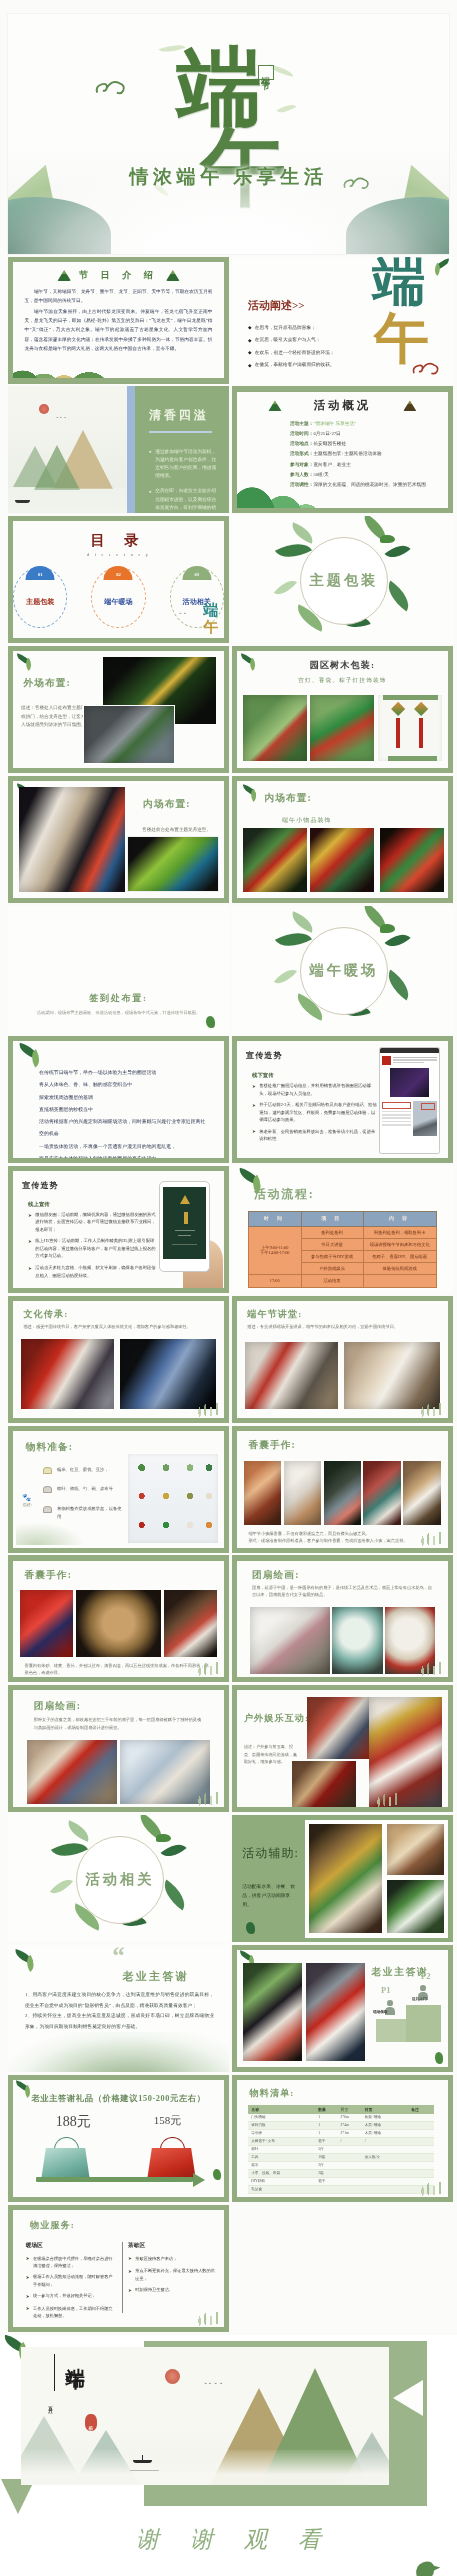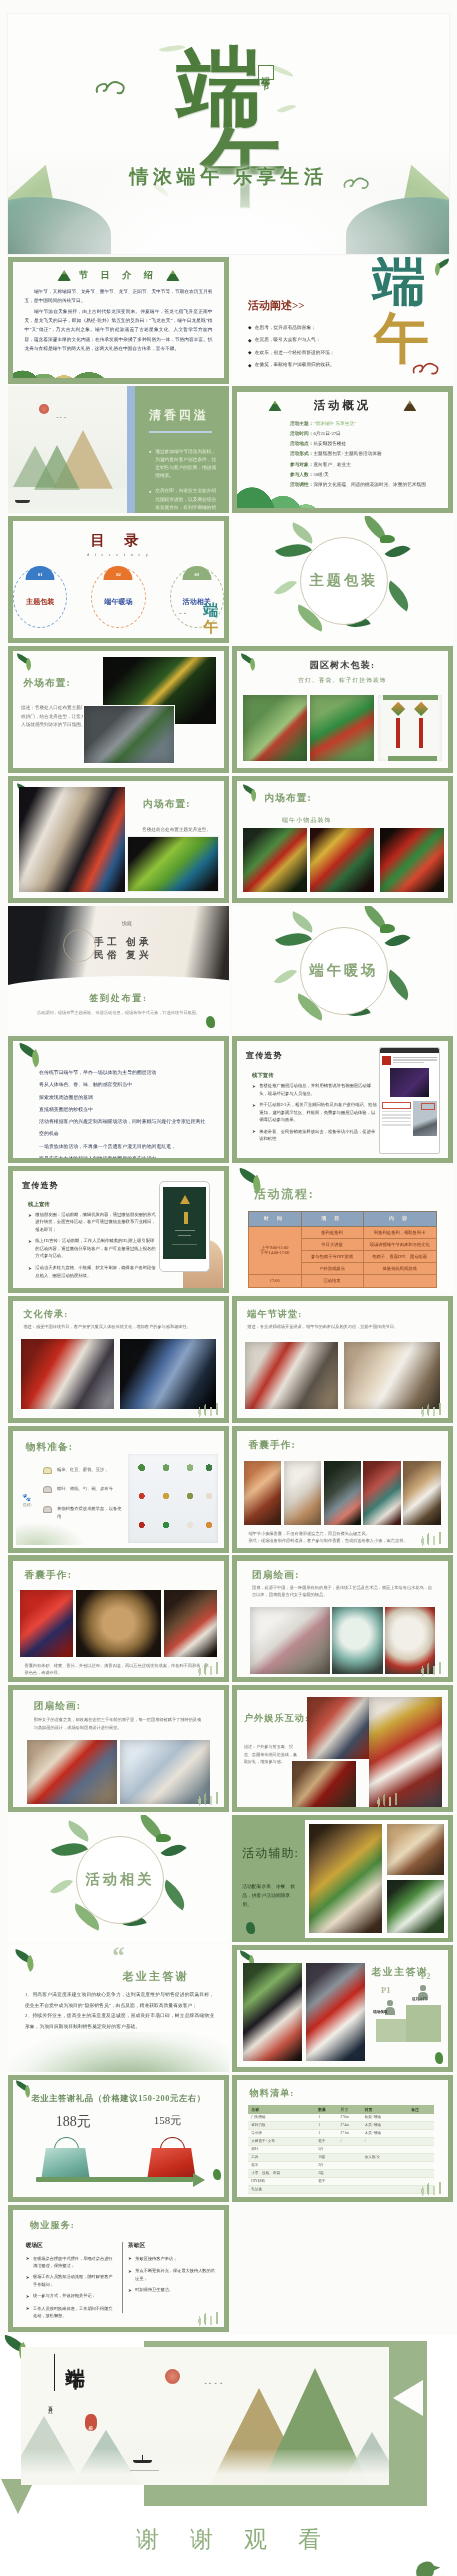--- a/index.html
+++ b/index.html
@@ -273,27 +273,20 @@
       <div class="ld" style="left:4.6px;top:3.4px;"></div>
       <div class="t-green" style="position:absolute;left:27.4px;top:10.3px;font-size:9.7px;">内场布置:</div>
       <div style="position:absolute;left:45px;top:35px;font-size:6px;color:#6b8c5f;letter-spacing:1.1px;">端午小物品装饰</div>
       <div class="ph" style="left:5.7px;bottom:5.7px;width:64px;height:64px;background:linear-gradient(135deg,#1d2a1d 15%,#4c8a3f 38%,#b8271c 52%,#caa43a 62%,#12200f 88%);"></div>
       <div class="ph" style="left:73px;bottom:5.7px;width:64px;height:64px;background:linear-gradient(135deg,#2a0f0c 10%,#d8b23a 30%,#b8271c 48%,#2f6b3c 64%,#1a0c0a 90%);"></div>
       <div class="ph" style="right:3.4px;bottom:5.7px;width:64px;height:64px;background:linear-gradient(135deg,#140d08 12%,#b8271c 34%,#2f8a3f 50%,#d8462e 66%,#17100a 90%);"></div>
     </div>
       </div>
 
     <div class="slide fullbleed">
-      <div style="position:absolute;left:0;top:0;width:100%;height:83px;background:linear-gradient(100deg,#17191c 16%,#3a3d40 24%,#f3efe8 38%,#efe9df 80%,#2a2724 96%);overflow:hidden;">
-        <div style="position:absolute;left:86px;top:30px;font-size:9.7px;color:#4a4a48;font-weight:bold;letter-spacing:3.4px;">手工 创承</div>
-        <div style="position:absolute;left:86px;top:43px;font-size:9.7px;color:#4a4a48;font-weight:bold;letter-spacing:3.4px;">民俗 复兴</div>
-        <div style="position:absolute;left:114px;top:13.7px;font-size:5.1px;color:#6b6b66;">悦庭</div>
-        <div style="position:absolute;left:55px;top:23px;width:31px;height:31px;border:0.6px solid #b9ab90;border-radius:50%;opacity:.7;"></div>
-        <div style="position:absolute;left:-17px;bottom:-20.6px;width:130%;height:34px;background:#fdfdfc;border-radius:50% 50% 0 0;"></div>
-      </div>
       <div style="position:absolute;left:0;top:86px;width:100%;text-align:center;font-size:9.1px;font-weight:bold;color:#7d9c6b;letter-spacing:1.7px;">签到处布置:</div>
       <div style="position:absolute;left:17px;right:17px;top:104px;text-align:center;font-size:4.2px;color:#8a8a82;">活动期间，现场布置主题展板、传递活动信息，现场装饰中式元素，打造传统节日氛围。</div>
       <div style="position:absolute;right:13.7px;bottom:4.6px;width:9.1px;height:12.6px;border-radius:50% 60% 40% 60%;background:#4c8a3f;"></div>
     </div>
 
     <div class="slide fullbleed">
       <div style="position:relative;width:137px;height:121px;margin:2.3px auto 0;">
         <span class="wl" style="width:33px;height:17px;background:#3f7d46;left:3.4px;top:23px;transform:rotate(-28deg);"></span>
         <span class="wl" style="width:25px;height:13.7px;background:#a5c79a;left:16px;top:6.9px;transform:rotate(20deg);"></span>
         <span class="wl" style="width:30px;height:15px;background:#6da05f;left:86px;top:1.1px;transform:rotate(30deg);"></span>
@@ -792,21 +785,21 @@
       <div class="tri mtn" style="left:-17px;border-left:40px solid transparent;border-right:40px solid transparent;border-bottom:69px solid #b9cbbb;opacity:.75;"></div>
       <div class="tri mtn" style="left:51px;border-left:34px solid transparent;border-right:34px solid transparent;border-bottom:55px solid #9db8a8;opacity:.7;"></div>
       <div class="tri mtn" style="left:189px;bottom:0;border-left:49px solid transparent;border-right:49px solid transparent;border-bottom:97px solid #ad9a62;opacity:.9;"></div>
       <div class="tri mtn" style="left:240px;bottom:0;border-left:54px solid transparent;border-right:54px solid transparent;border-bottom:117px solid #7fa06a;"></div>
       <div class="tri mtn" style="left:320px;border-left:31px solid transparent;border-right:31px solid transparent;border-bottom:53px solid #a8bcae;opacity:.8;"></div>
       <div style="position:absolute;left:0;right:0;bottom:0;height:35px;background:linear-gradient(180deg,rgba(248,248,242,.1),rgba(248,248,242,.95) 70%);"></div>
       <div style="position:absolute;left:112px;bottom:22px;width:19.4px;height:3.4px;background:#2a2a2a;border-radius:0 0 5.7px 5.7px;"></div>
       <div style="position:absolute;left:121px;bottom:25px;width:1.7px;height:5.7px;background:#2a2a2a;"></div>
       <div style="position:absolute;left:109px;bottom:15px;width:29px;height:0.9px;background:#b9b9b2;"></div>
     </div>
-    <div style="position:absolute;left:0;right:0;top:189px;text-align:center;font-size:23px;color:#8fae7d;letter-spacing:12.6px;text-indent:12.6px;">谢 谢 观 看</div>
+    <div style="position:absolute;left:0;right:0;top:189px;text-align:center;font-size:23px;color:#8fae7d;letter-spacing:12.6px;text-indent:12.6px;font-style:italic;">谢 谢 观 看</div>
     <svg style="position:absolute;right:15px;bottom:3.4px;width:32px;height:32px;" viewBox="0 0 40 40">
       <path d="M8 28 Q6 16 16 12 Q26 8 30 16 L38 18 L30 22 Q30 32 18 32 Z" fill="#5a8a4e"></path>
       <line x1="16" y1="32" x2="16" y2="38" stroke="#3f5a35" stroke-width="1.5"></line>
       <line x1="22" y1="32" x2="22" y2="38" stroke="#3f5a35" stroke-width="1.5"></line>
     </svg>
   </section>
 
 </div>
 
 

